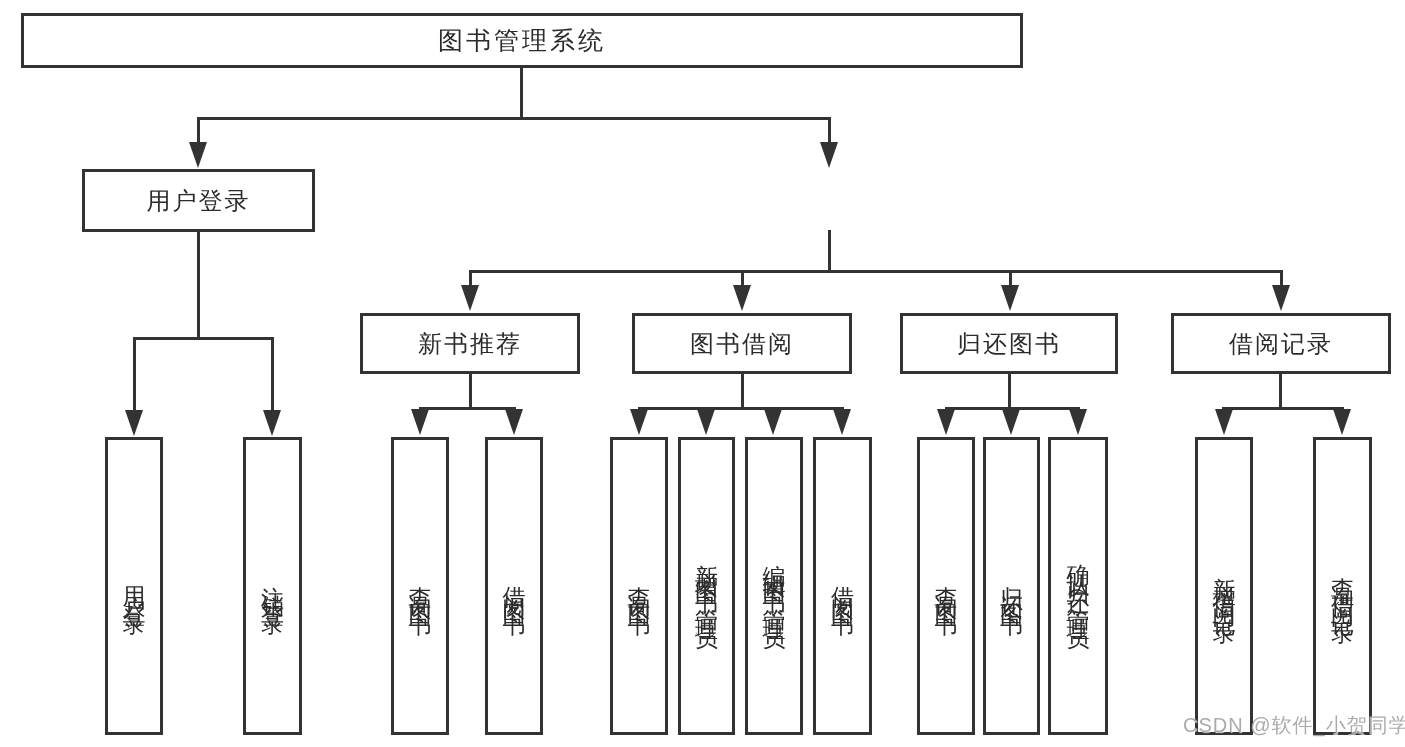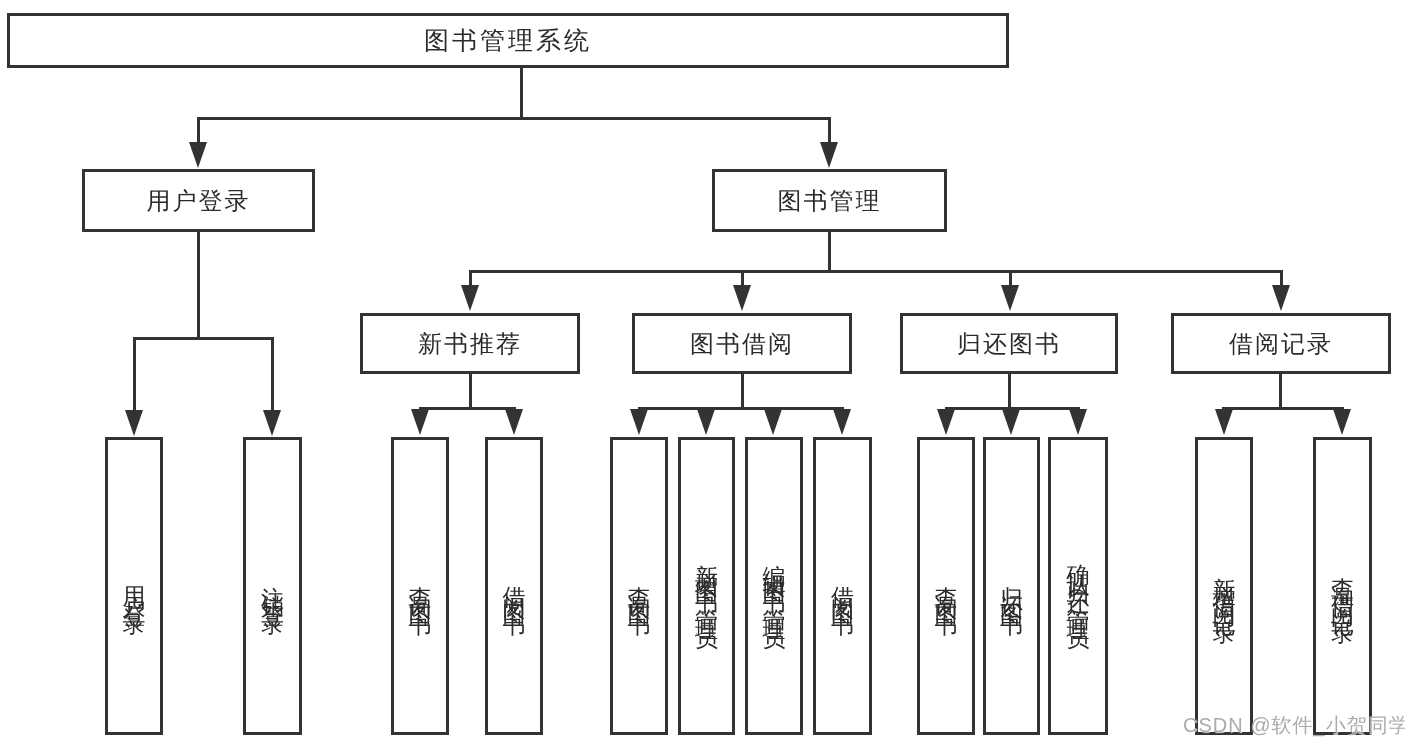--- a/index.html
+++ b/index.html
@@ -31,36 +31,33 @@
     position:absolute; left:1183px; top:712px;
     font-size:20px; color:#ababab; letter-spacing:1px; white-space:nowrap;
     text-shadow:1px 1px 1px rgba(255,255,255,0.85);
   }
 </style>
 </head>
 <body>
 
 <div id="stage">
 
-  <div class="box root" style="left:7px; top:13px; width:1002px; height:55px;">
+  <div class="box root" style="left:21px; top:13px; width:1002px; height:55px;">
     <span class="hlabel">图书管理系统</span>
   </div>
 
   <div class="line vl" style="left:520px; top:66px; height:53px;"></div>
   <div class="line hl" style="left:197px; top:117px; width:634px;"></div>
   <div class="line vl" style="left:197px; top:117px; height:28px;"></div>
   <div class="line vl" style="left:828px; top:117px; height:28px;"></div>
   <div class="arrow" style="left:189px; top:142px;"></div>
   <div class="arrow" style="left:820px; top:142px;"></div>
 
   <div class="box" style="left:82px; top:169px; width:233px; height:63px;">
     <span class="hlabel">用户登录</span>
-  </div>
-  <div class="box" style="left:712px; top:169px; width:235px; height:63px;">
-    <span class="hlabel">图书管理</span>
   </div>
 
   <div class="line vl" style="left:197px; top:230px; height:110px;"></div>
   <div class="line hl" style="left:133px; top:337px; width:141px;"></div>
   <div class="line vl" style="left:133px; top:337px; height:76px;"></div>
   <div class="line vl" style="left:271px; top:337px; height:76px;"></div>
   <div class="arrow" style="left:125px; top:410px;"></div>
   <div class="arrow" style="left:263px; top:410px;"></div>
 
   <div class="line vl" style="left:828px; top:230px; height:42px;"></div>

